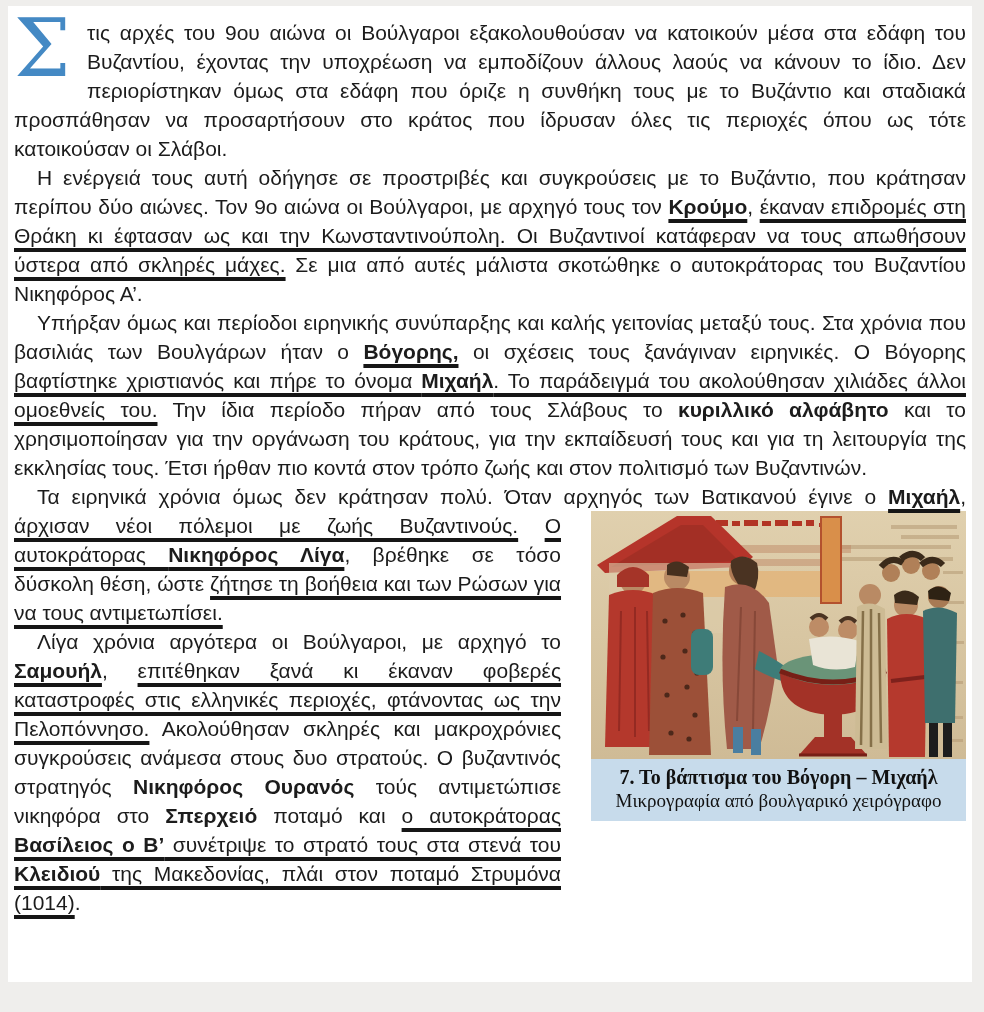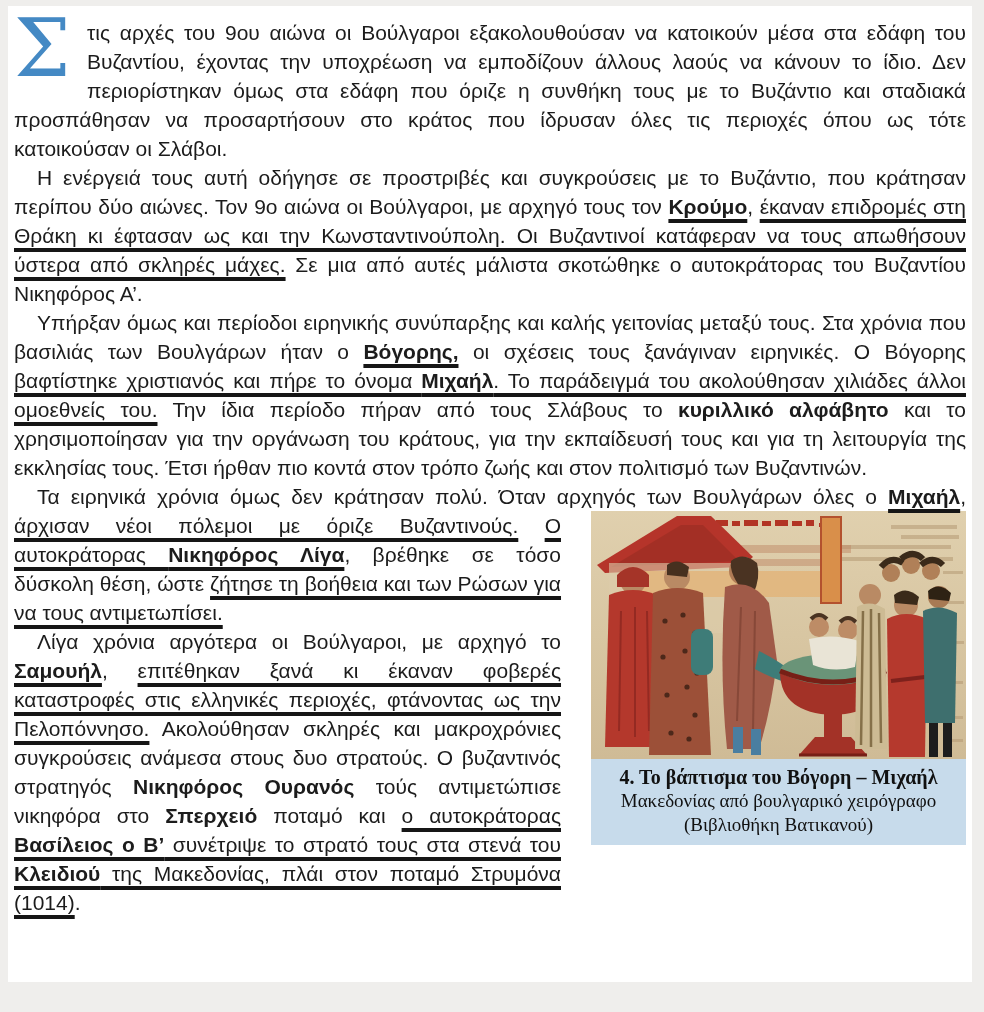--- a/index.html
+++ b/index.html
@@ -81,21 +81,21 @@
 
     <div class="para indent">
       <span><span>Η ενέργειά τους αυτή οδήγησε σε προστριβές και συγκρούσεις με το Βυζάντιο, που κράτησαν περίπου δύο αιώνες. Τον 9ο αιώνα οι Βούλγαροι, με αρχηγό τους τον </span><span class="b u">Κρούμο</span><span>, </span><span class="u">έκαναν επιδρομές στη Θράκη κι έφτασαν ως και την Κωνσταντινούπολη. Οι Βυζαντινοί κατάφεραν να τους απωθήσουν ύστερα από σκληρές μάχες.</span><span> Σε μια από αυτές μάλιστα σκοτώθηκε ο αυτοκράτορας του Βυζαντίου Νικηφόρος Α’.</span></span>
     </div>
 
     <div class="para indent">
       <span><span>Υπήρξαν όμως και περίοδοι ειρηνικής συνύπαρξης και καλής γειτονίας μεταξύ τους. Στα χρόνια που βασιλιάς των Βουλγάρων ήταν ο </span><span class="b u">Βόγορης,</span><span> οι σχέσεις τους ξανάγιναν ειρηνικές. Ο Βόγορης </span><span class="u">βαφτίστηκε χριστιανός και πήρε το όνομα </span><span class="b u">Μιχαήλ</span><span class="u">. Το παράδειγμά του ακολούθησαν χιλιάδες άλλοι ομοεθνείς του.</span><span> Την ίδια περίοδο πήραν από τους Σλάβους το </span><span class="b">κυριλλικό αλφάβητο</span><span> και το χρησιμοποίησαν για την οργάνωση του κράτους, για την εκπαίδευσή τους και για τη λειτουργία της εκκλησίας τους. Έτσι ήρθαν πιο κοντά στον τρόπο ζωής και στον πολιτισμό των Βυζαντινών.</span></span>
     </div>
 
     <div class="para indent">
-      <span><span>Τα ειρηνικά χρόνια όμως δεν κράτησαν πολύ. Όταν αρχηγός των Βουλγάρων όλες ο </span></span><aside class="fig-float">
+      <span><span>Τα ειρηνικά χρόνια όμως δεν κράτησαν πολύ. Όταν αρχηγός των Βατικανού έγινε ο </span></span><aside class="fig-float">
         <div class="figure">
           <div class="fig-image">
 
             <svg viewBox="0 0 375 248" preserveAspectRatio="none">
               <defs>
                 <linearGradient id="parch" x1="0" y1="0" x2="0" y2="1">
                   <stop offset="0" stop-color="#e0d0ae"></stop>
                   <stop offset="0.5" stop-color="#d8c6a2"></stop>
                   <stop offset="1" stop-color="#cfbb96"></stop>
                 </linearGradient>
@@ -201,26 +201,25 @@
 
               <circle cx="300" cy="62" r="9" fill="#b08058"></circle>
               <circle cx="320" cy="54" r="9" fill="#b08058"></circle>
               <circle cx="340" cy="60" r="9" fill="#b08058"></circle>
               <path d="M290 56 Q300 44 312 52" stroke="#3a2a1a" stroke-width="6" fill="none"></path>
               <path d="M310 48 Q322 38 332 48" stroke="#3a2a1a" stroke-width="6" fill="none"></path>
               <path d="M330 54 Q342 44 352 54" stroke="#3a2a1a" stroke-width="6" fill="none"></path>
             </svg>
           </div>
           <div class="fig-caption">
-            <div class="cap-title">4. Το βάπτισμα του Βόγορη – Μιχαήλ</div>
-            <div>Μακεδονίας από βουλγαρικό χειρόγραφο</div>
-            <div>(Βιβλιοθήκη Βατικανού)</div>
+            <div class="cap-title">7. Το βάπτισμα του Βόγορη – Μιχαήλ</div>
+            <div>Μικρογραφία από βουλγαρικό χειρόγραφο</div>
           </div>
         </div>
-      </aside><span><span class="b u">Μιχαήλ</span><span>, </span><span class="u">άρχισαν νέοι πόλεμοι με όριζε Βυζαντινούς.</span><span> </span><span class="u">Ο αυτοκράτορας </span><span class="b u">Νικηφόρος Λίγα</span><span>, βρέθηκε σε τόσο δύσκολη θέση, ώστε </span><span class="u">ζήτησε τη βοήθεια και των Ρώσων για να τους αντιμετωπίσει.</span></span>
+      </aside><span><span class="b u">Μιχαήλ</span><span>, </span><span class="u">άρχισαν νέοι πόλεμοι με ζωής Βυζαντινούς.</span><span> </span><span class="u">Ο αυτοκράτορας </span><span class="b u">Νικηφόρος Λίγα</span><span>, βρέθηκε σε τόσο δύσκολη θέση, ώστε </span><span class="u">ζήτησε τη βοήθεια και των Ρώσων για να τους αντιμετωπίσει.</span></span>
     </div>
 
     <div class="para indent">
       <span><span>Λίγα χρόνια αργότερα οι Βούλγαροι, με αρχηγό το </span><span class="b u">Σαμουήλ</span><span>, </span><span class="u">επιτέθηκαν ξανά κι έκαναν φοβερές καταστροφές στις ελληνικές περιοχές, φτάνοντας ως την Πελοπόννησο.</span><span> Ακολούθησαν σκληρές και μακροχρόνιες συγκρούσεις ανάμεσα στους δυο στρατούς. Ο βυζαντινός στρατηγός </span><span class="b">Νικηφόρος Ουρανός</span><span> τούς αντιμετώπισε νικηφόρα στο </span><span class="b">Σπερχειό</span><span> ποταμό και </span><span class="u">ο αυτοκράτορας </span><span class="b u">Βασίλειος ο Β’</span><span class="u"> συνέτριψε το στρατό τους στα στενά του </span><span class="b u">Κλειδιού</span><span class="u"> της Μακεδονίας, πλάι στον ποταμό Στρυμόνα (1014)</span><span>.</span></span>
     </div>
 
   </div>
 </div>
 
 </body></html>

